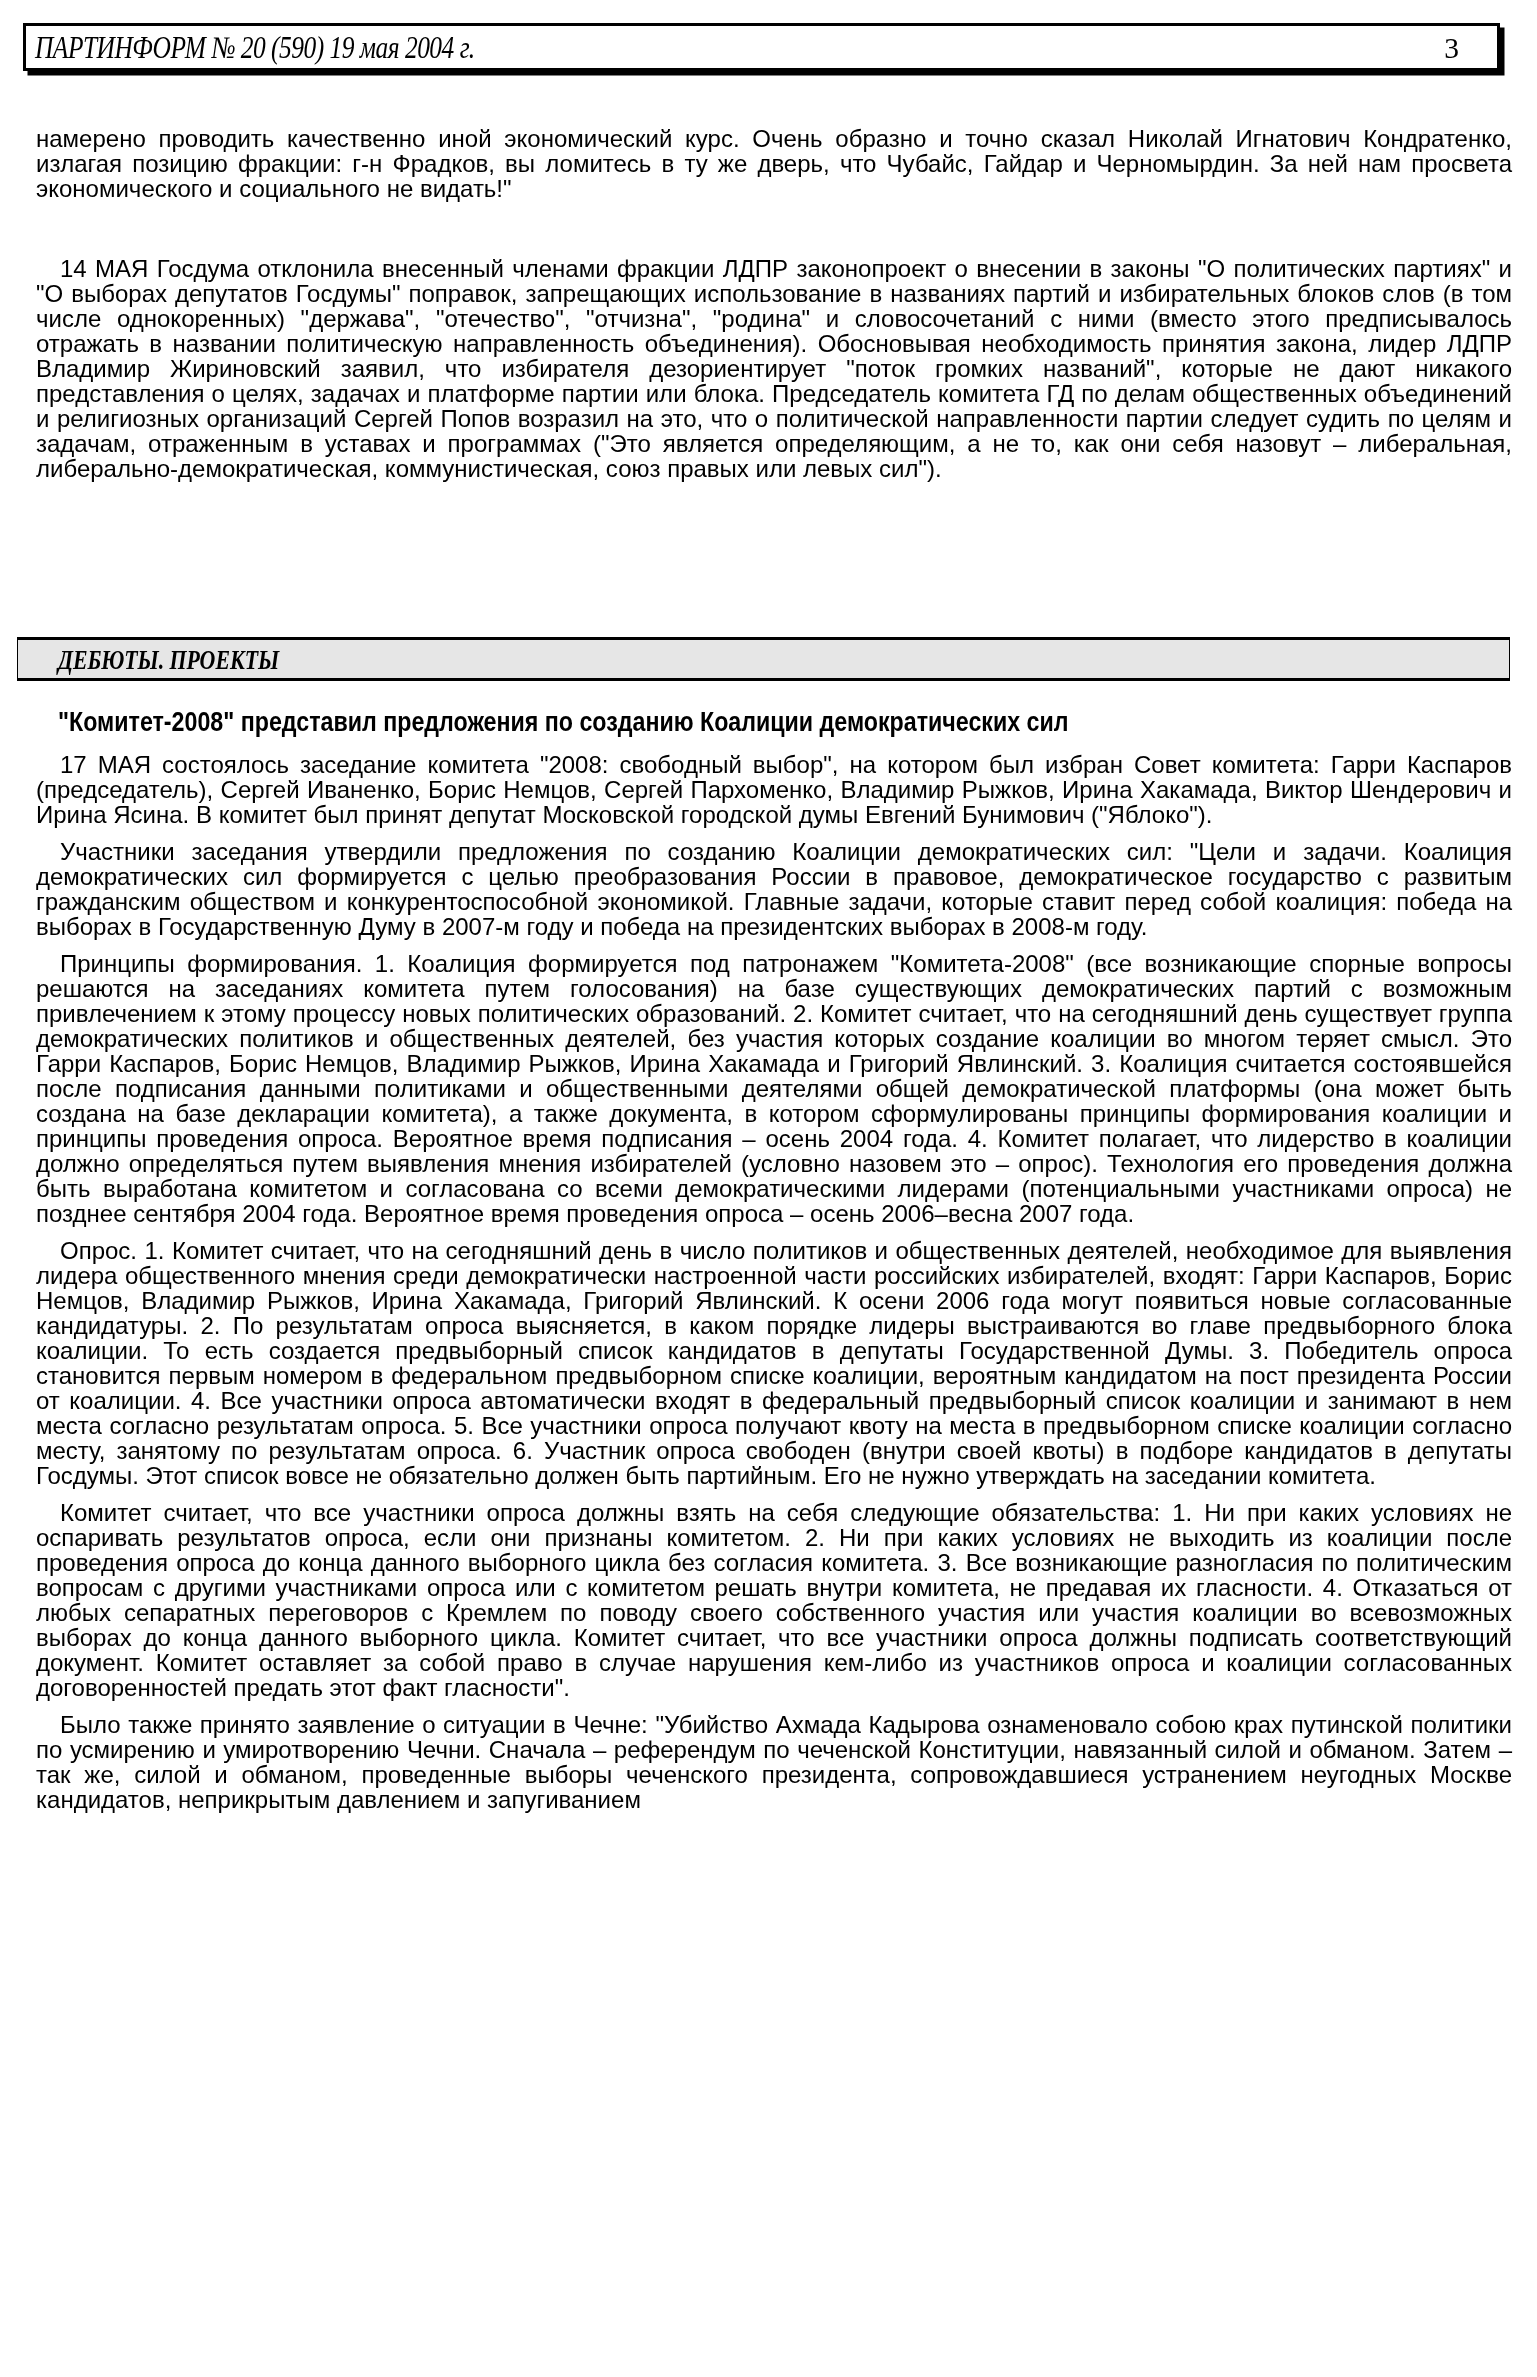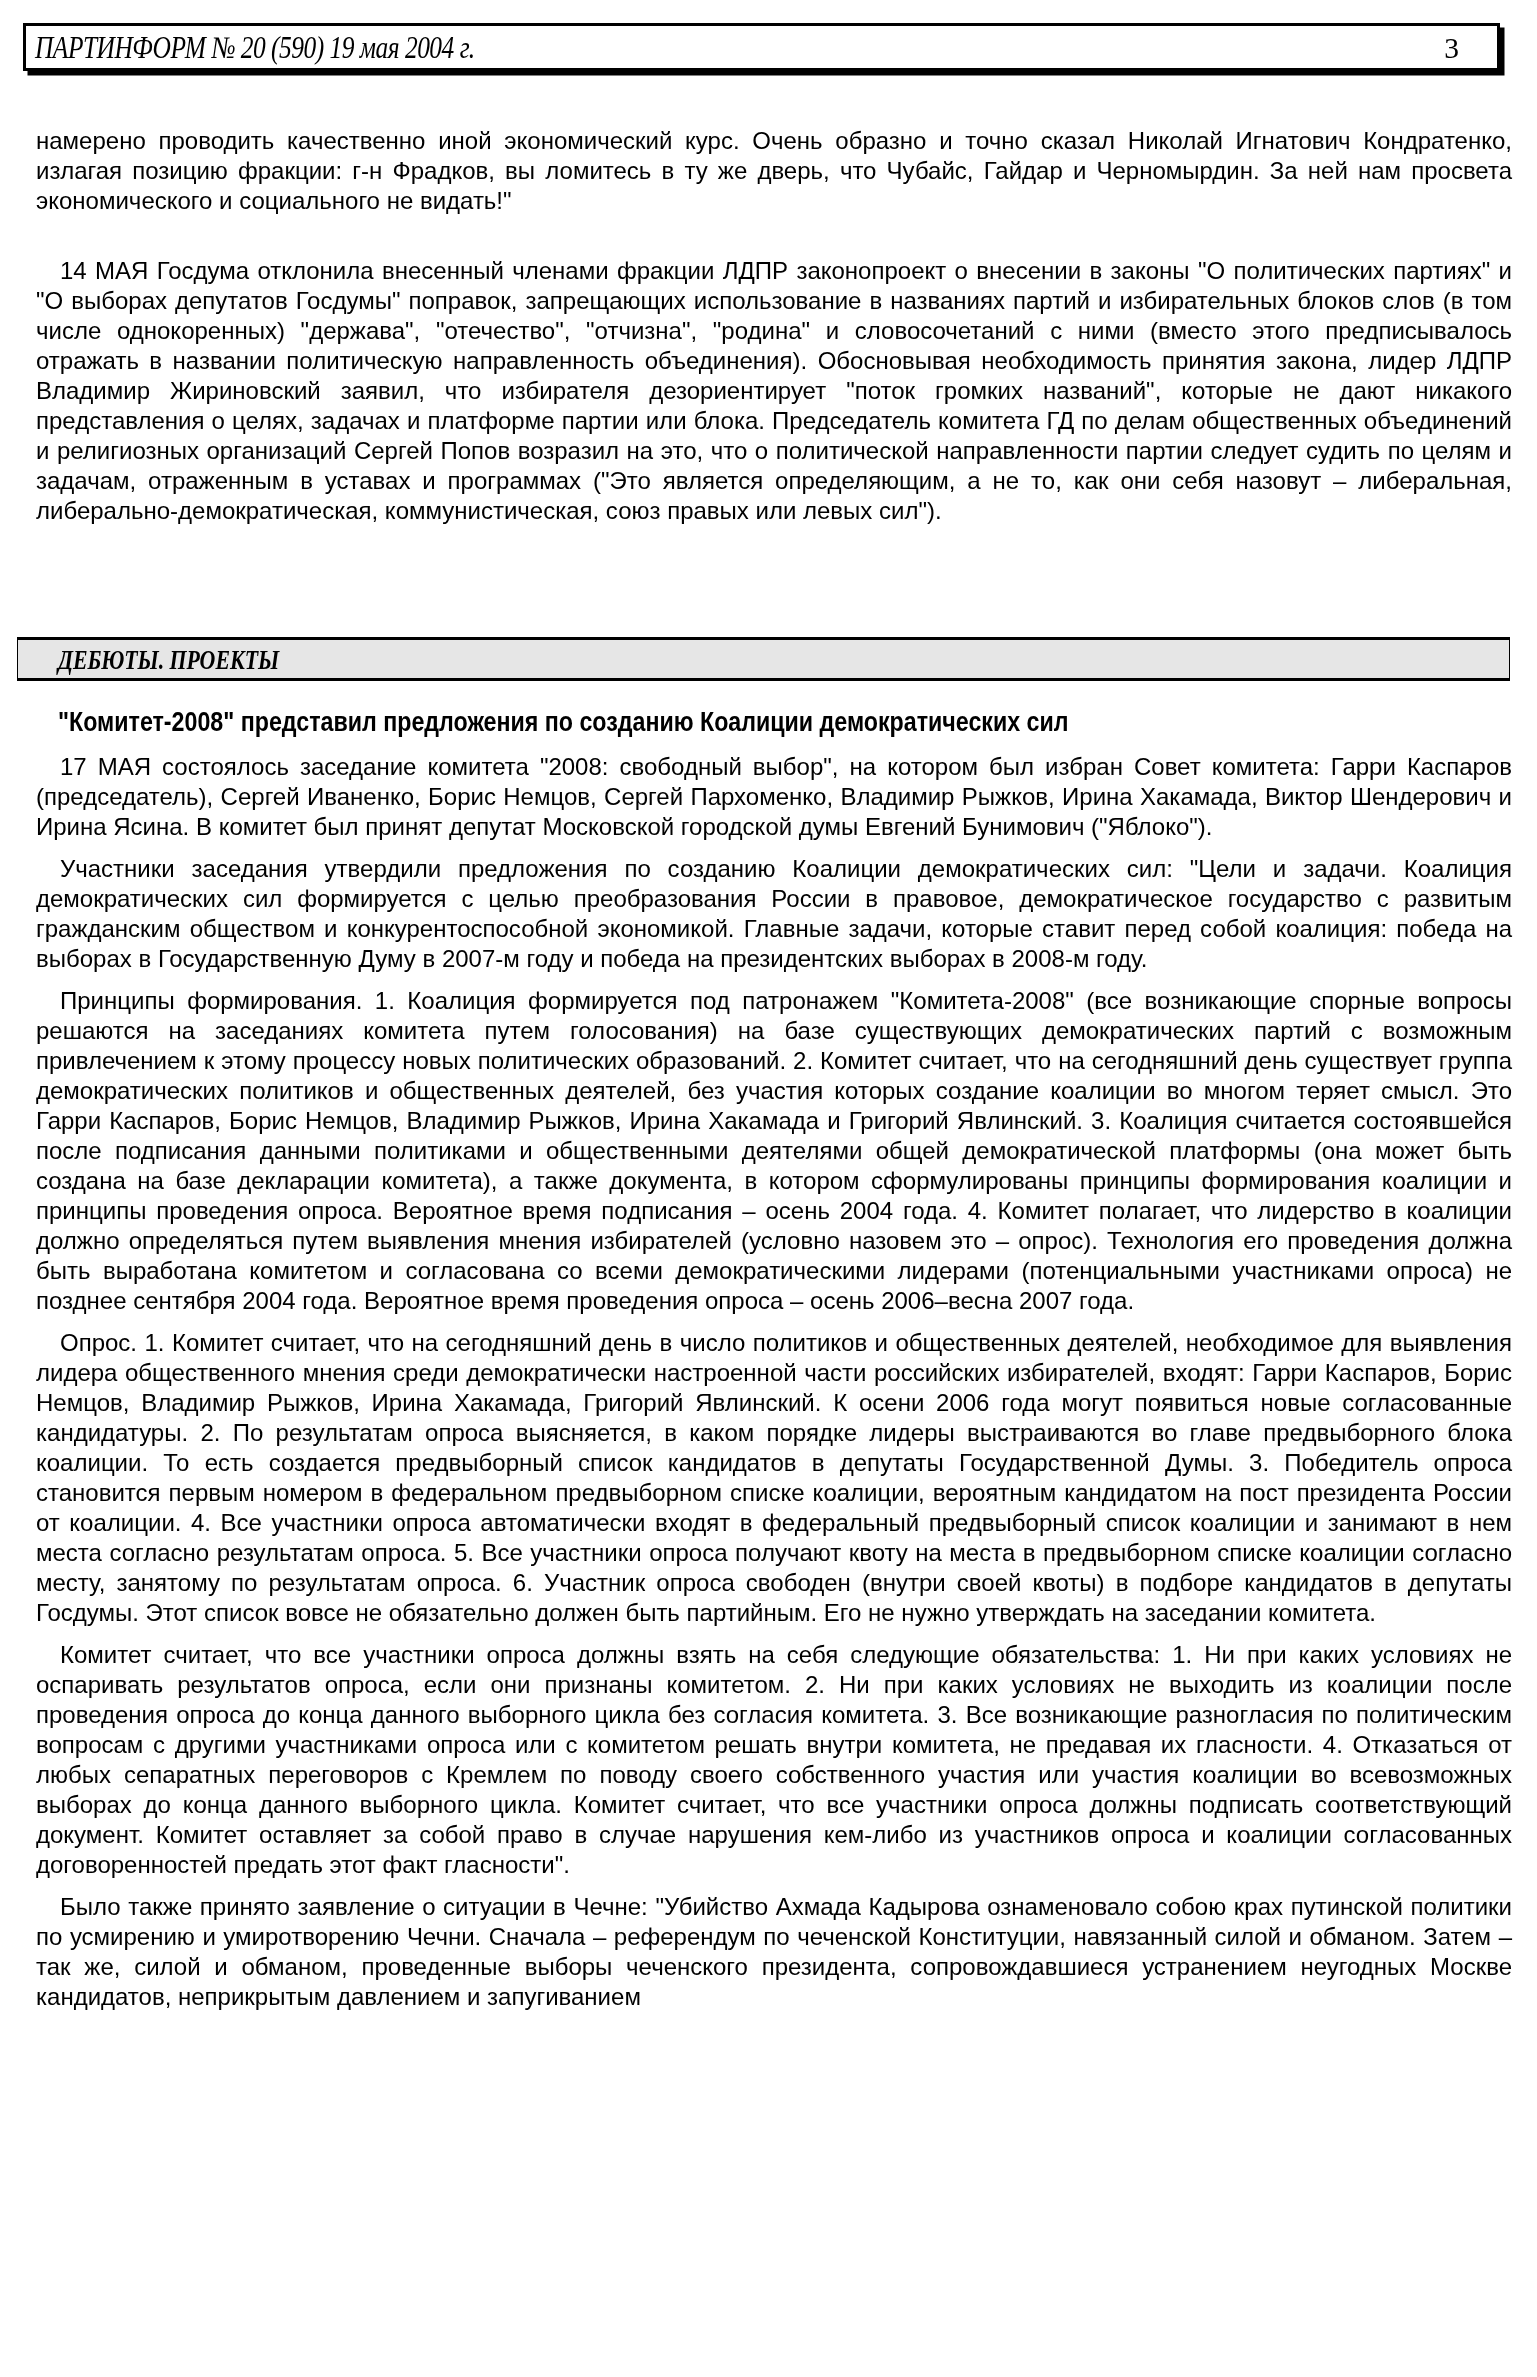--- a/index.html
+++ b/index.html
@@ -17,21 +17,21 @@
     transform: scaleX(0.82); transform-origin: left center; white-space: nowrap;
   }
   .header-page {
     position: absolute; right: 38px; top: 3.8px;
     font-family: "Liberation Serif", "DejaVu Serif", serif;
     font-size: 29.5px; line-height: 36px;
   }
   .content {
     position: absolute; left: 36px; width: 1476px;
     font-family: "Liberation Sans", "DejaVu Sans", sans-serif;
-    font-size: 24px; line-height: 30px; text-align: justify;
+    font-size: 24px; line-height: 25px; text-align: justify;
   }
   .content p { margin: 0; }
   .block1 { top: 126px; }
   .block2 { top: 256px; }
   .section-bar {
     position: absolute; left: 16.7px; top: 637px; width: 1491px; height: 38px;
     background: #e6e6e6; border-top: 3.2px solid #000; border-bottom: 3.2px solid #000;
     border-left: 1.3px solid #000; border-right: 1.3px solid #000; font-style: italic;
   }
   .section-title {

